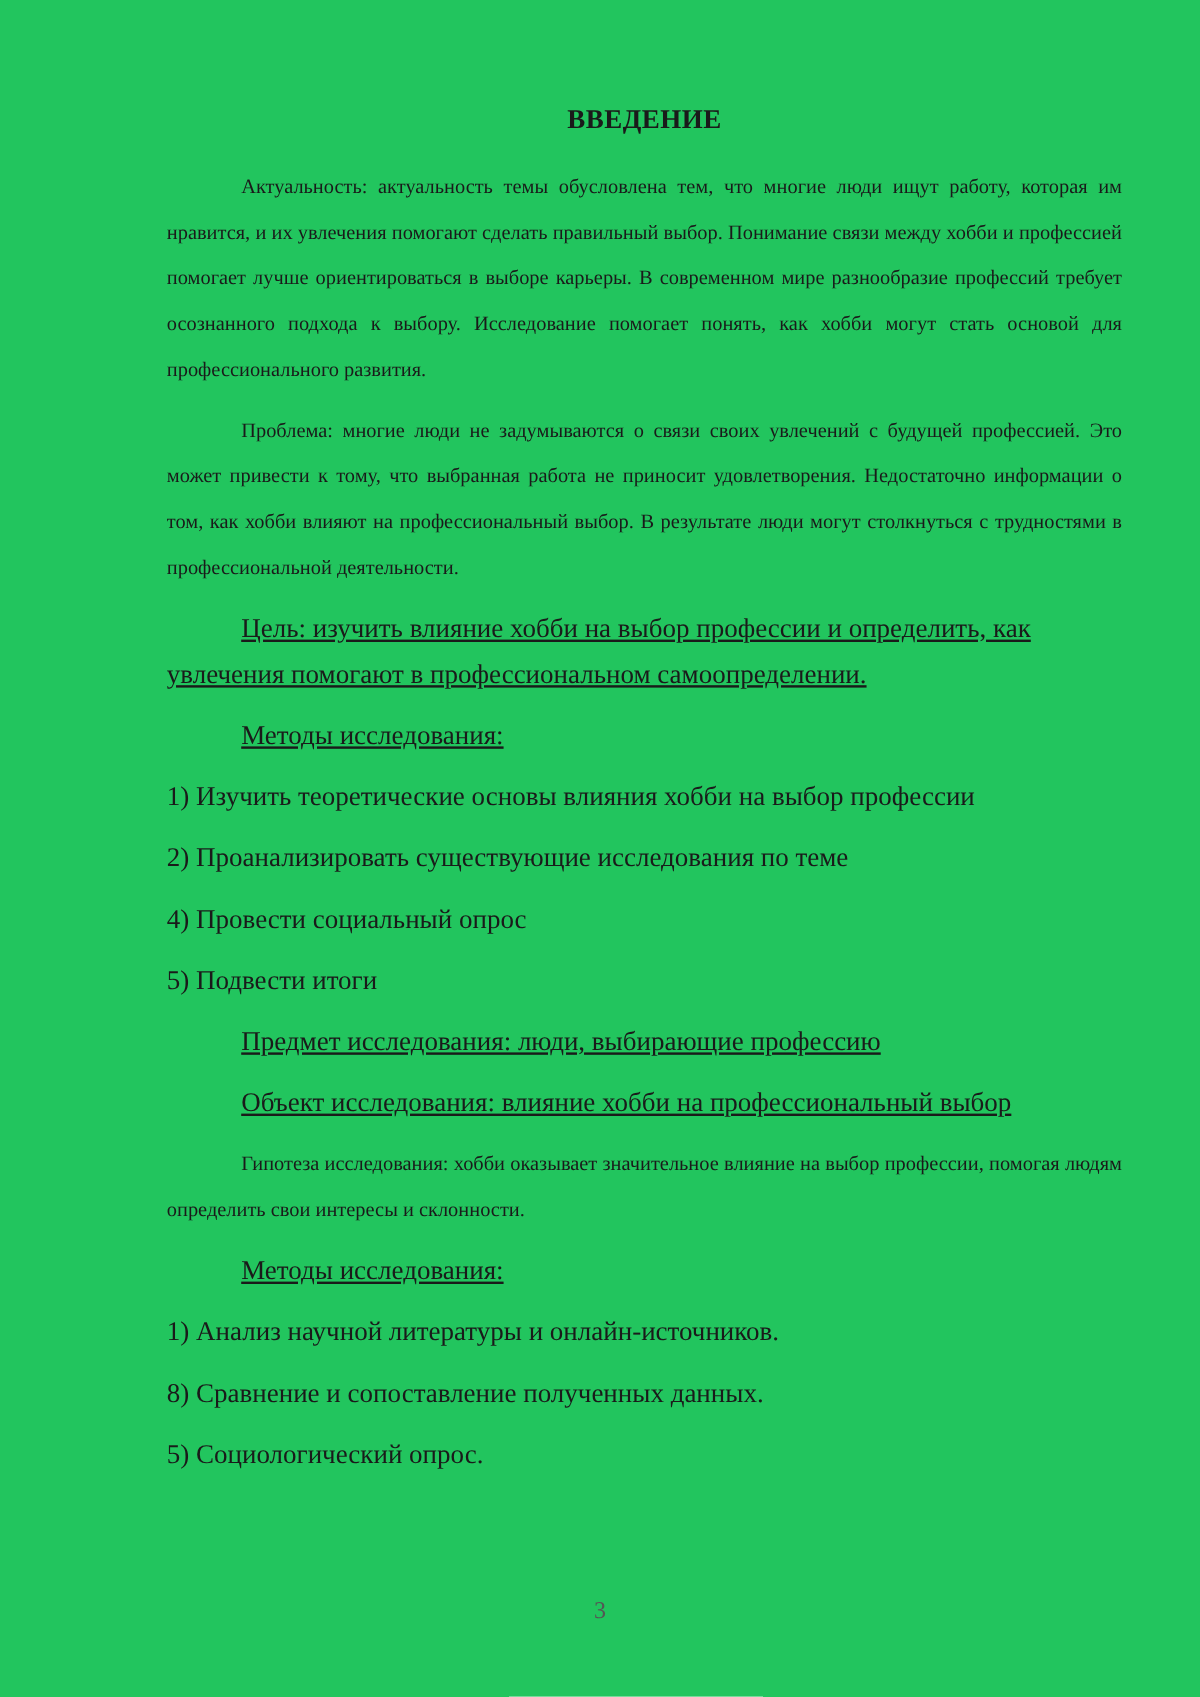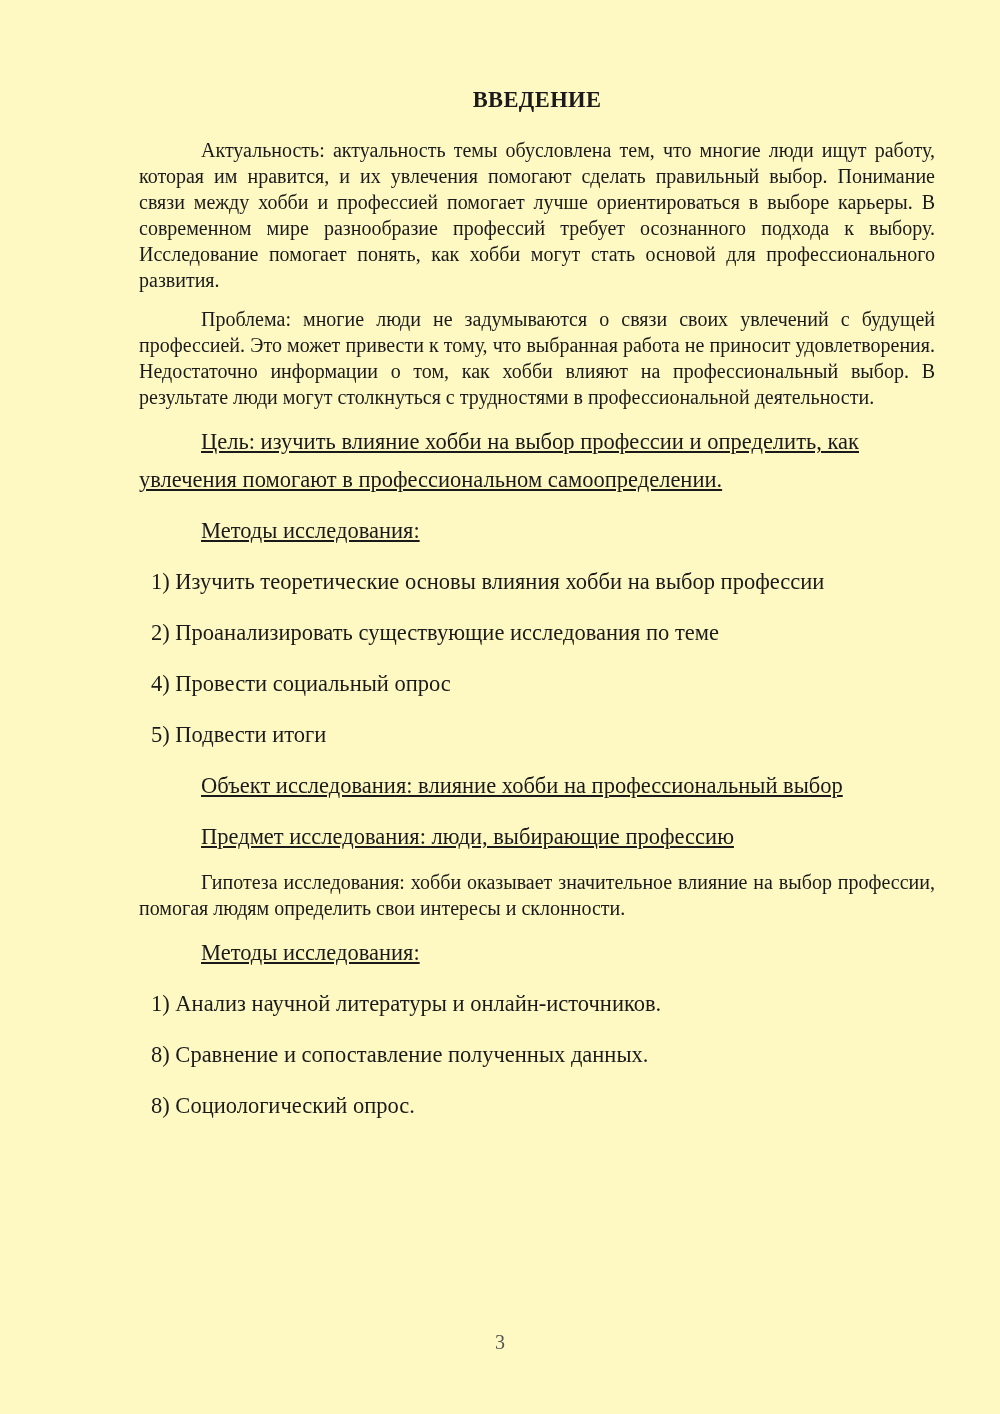--- a/index.html
+++ b/index.html
@@ -10,41 +10,41 @@
   }
   body {
     font-family: "Liberation Serif", "DejaVu Serif", serif;
     color: #1a1a1a;
   }
   .page {
     position: relative;
     width: 1000px;
     height: 1414px;
     margin: 0 auto;
-    background: #fef9c3;
+    background: #22c55e;
     box-sizing: border-box;
     overflow: hidden;
   }
   .content {
     position: absolute;
     left: 139px;
     top: 86px;
     width: 796px;
   }
   .doc-title {
     font-size: 22.5px;
     font-weight: bold;
     text-align: center;
     letter-spacing: 0.4px;
     margin: 0 0 24px 0;
     line-height: 1.2;
   }
   .para {
-    font-size: 20px;
-    line-height: 26px;
+    font-size: 17px;
+    line-height: 38px;
     text-align: justify;
     text-justify: inter-word;
     text-indent: 62px;
     margin: 0 0 13px 0;
     hyphens: none;
   }
   .para-block {
     font-size: 22.5px;
     line-height: 38px;
     text-align: left;
@@ -54,21 +54,21 @@
   }
   .list {
     list-style: none;
     margin: 0 0 13px 0;
     padding: 0;
   }
   .list-item {
     font-size: 22.5px;
     line-height: 38px;
     text-align: left;
-    margin: 0 0 13px 12px;
+    margin: 0 0 13px 0;
     padding-left: 36px;
     text-indent: -36px;
     white-space: nowrap;
   }
   .page-number {
     position: absolute;
     left: 0;
     right: 0;
     top: 1332px;
     text-align: center;
@@ -94,31 +94,31 @@
 
     <p class="para-block">Методы исследования:</p>
 
     <ul class="list">
       <li class="list-item">1) Изучить теоретические основы влияния хобби на выбор профессии</li>
       <li class="list-item">2) Проанализировать существующие исследования по теме</li>
       <li class="list-item">4) Провести социальный опрос</li>
       <li class="list-item">5) Подвести итоги</li>
     </ul>
 
+    <p class="para-block">Предмет исследования: люди, выбирающие профессию</p>
+
     <p class="para-block">Объект исследования: влияние хобби на профессиональный выбор</p>
-
-    <p class="para-block">Предмет исследования: люди, выбирающие профессию</p>
 
     <p class="para">Гипотеза исследования: хобби оказывает значительное влияние на выбор профессии, помогая людям определить свои интересы и склонности.</p>
 
     <p class="para-block">Методы исследования:</p>
 
     <ul class="list">
       <li class="list-item">1) Анализ научной литературы и онлайн-источников.</li>
       <li class="list-item">8) Сравнение и сопоставление полученных данных.</li>
-      <li class="list-item">8) Социологический опрос.</li>
+      <li class="list-item">5) Социологический опрос.</li>
     </ul>
 
   </div>
 
   <div class="page-number">3</div>
 
 </div>
 
 </body></html>

